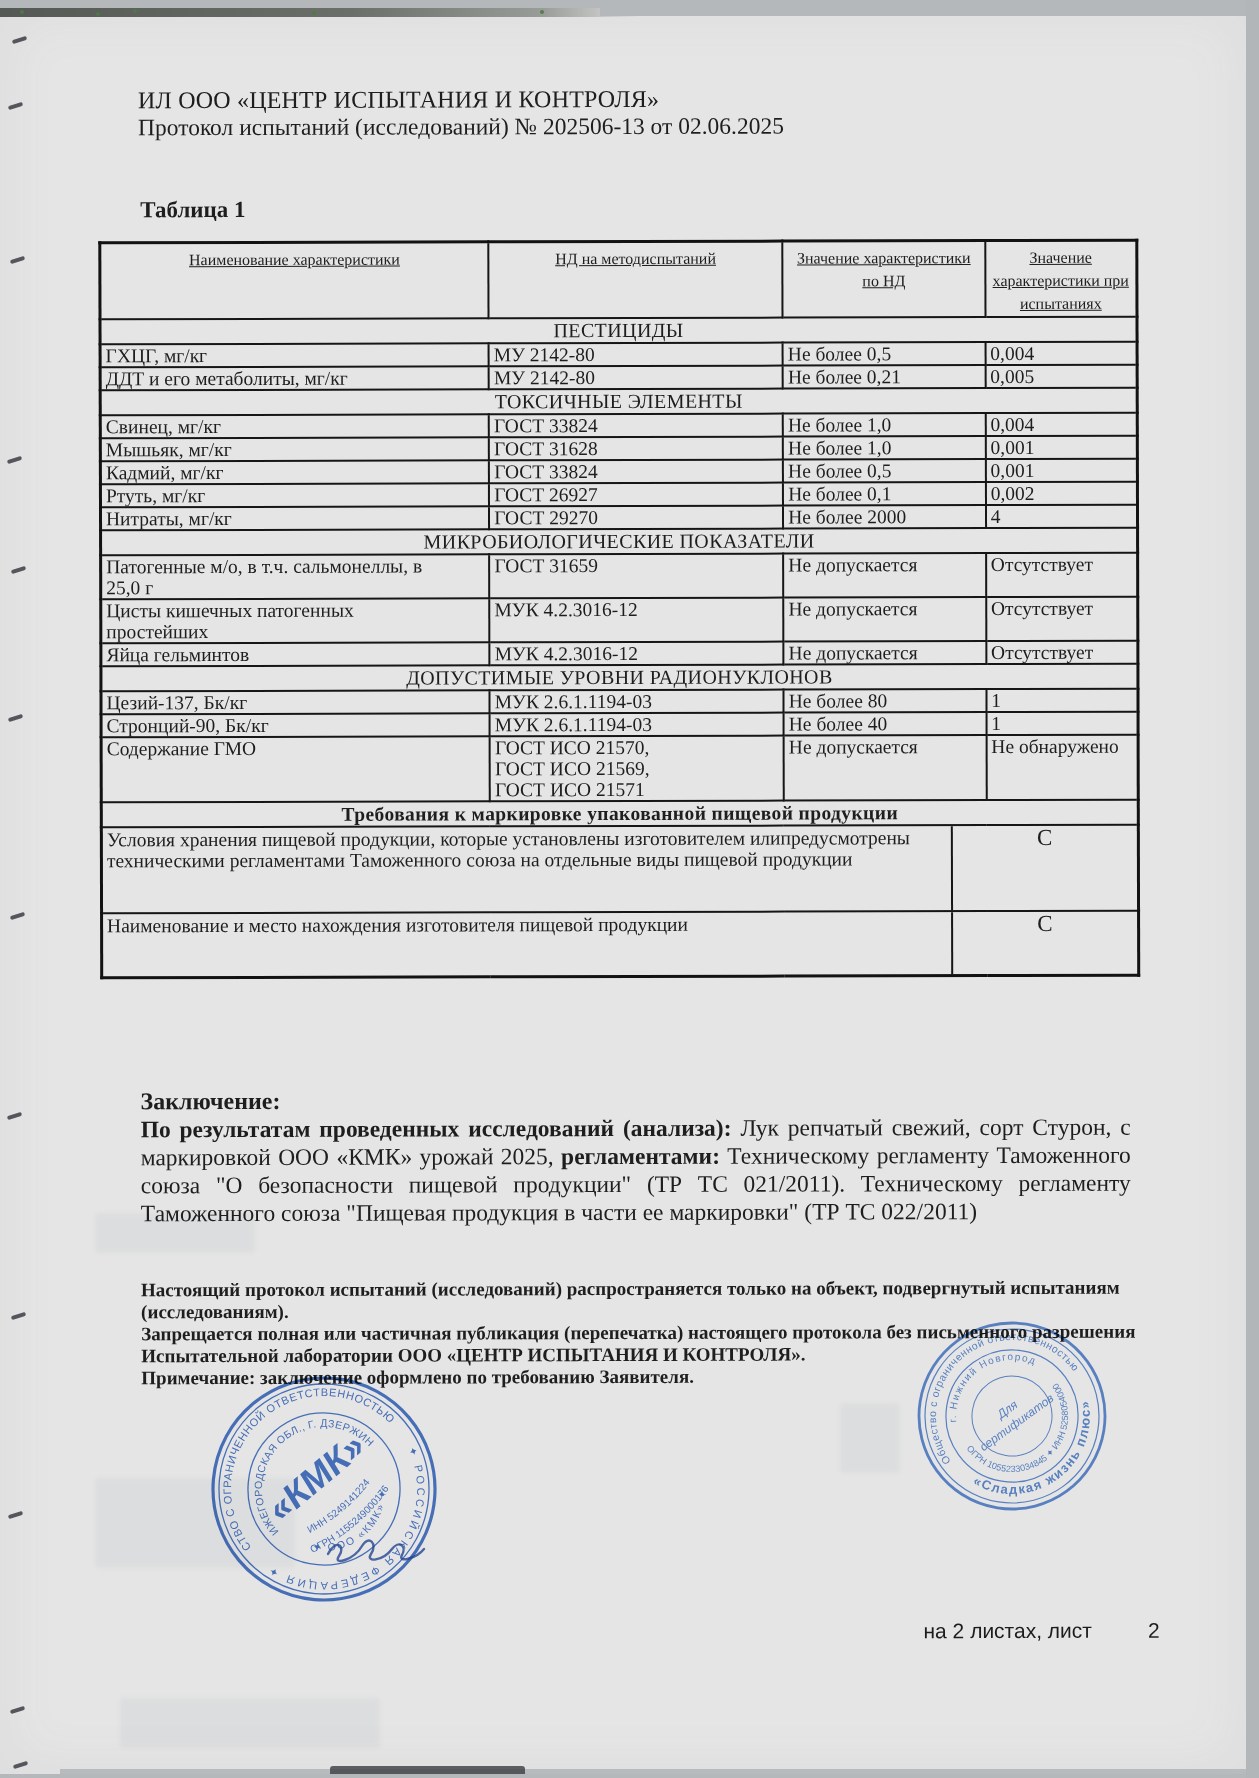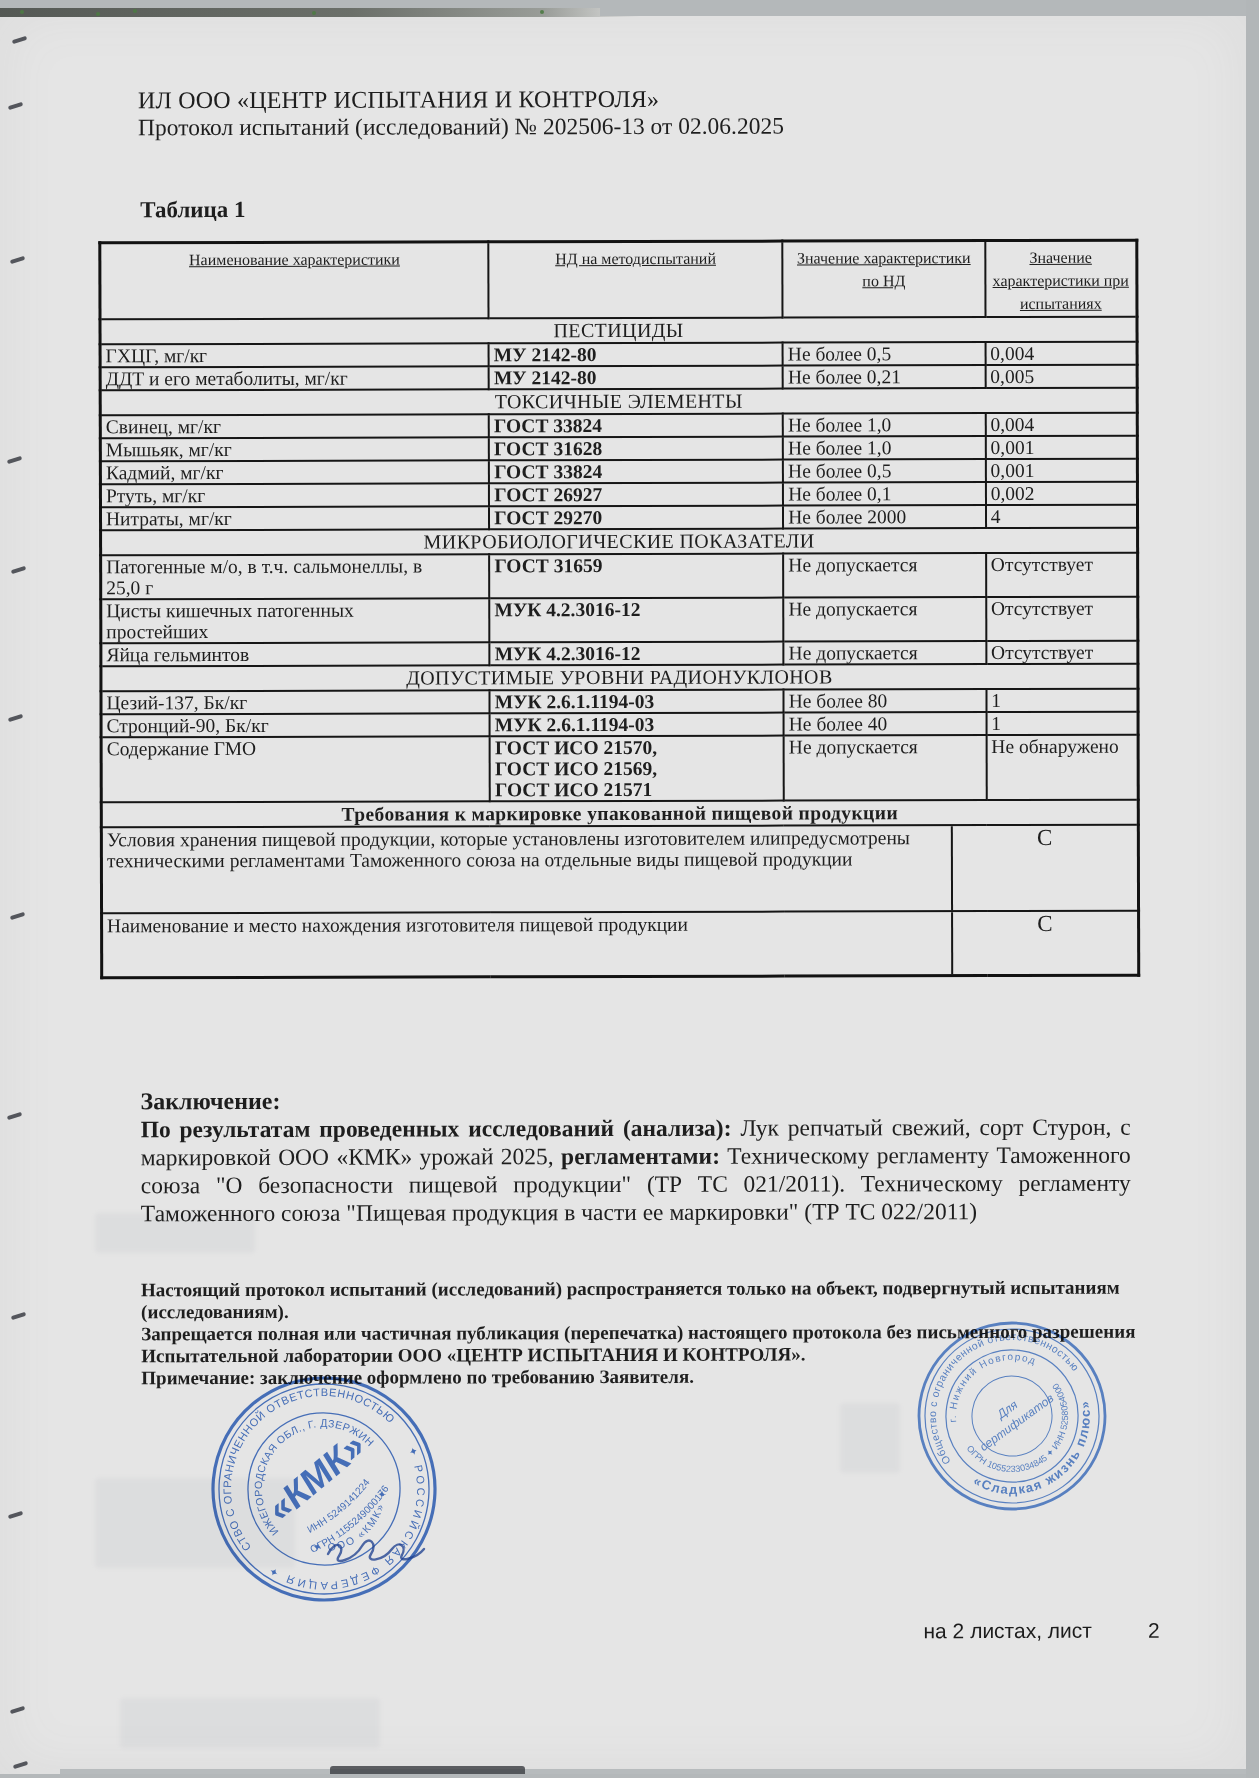--- a/index.html
+++ b/index.html
@@ -35,21 +35,21 @@
 
   
   .doc-table{position:absolute;left:100px;top:232px;width:1040px;border-collapse:collapse;
     font-size:19.5px;line-height:21px;}
   .doc-table th,.doc-table td{border:2px solid #161616;vertical-align:top;padding:0 4px;}
   .doc-table{border:3px solid #121212;}
   .doc-table th{font-weight:normal;font-size:16px;text-align:center;height:70px;padding-top:4px;line-height:23px;text-decoration:underline;}
   .doc-table td.c1{padding-right:58px;}
   .doc-table tr.sec td{text-align:center;font-size:20px;letter-spacing:.4px;padding:1px 0;}
   .doc-table tr.sec td.bold{font-weight:bold;font-size:19.5px;}
-  .pre{white-space:pre-line;font-weight:bold;}
+  .pre{white-space:pre-line;}
   .mrow td{padding:0;}
   .mflex{display:flex;align-items:stretch;}
   .mtext{width:81%;border-right:2.5px solid #161616;padding:1px 6px 0 4px;}
   .mval{flex:1;text-align:center;font-size:23px;padding-top:1px;}
   .mrow1 .mflex{min-height:84px;}
   .mrow2 .mflex{min-height:62px;}
 
   
   .conclusion{position:absolute;left:140px;top:1078px;width:990px;font-size:23.5px;line-height:28px;text-align:justify;}
   .conclusion .head{font-weight:bold;font-size:24px;}

